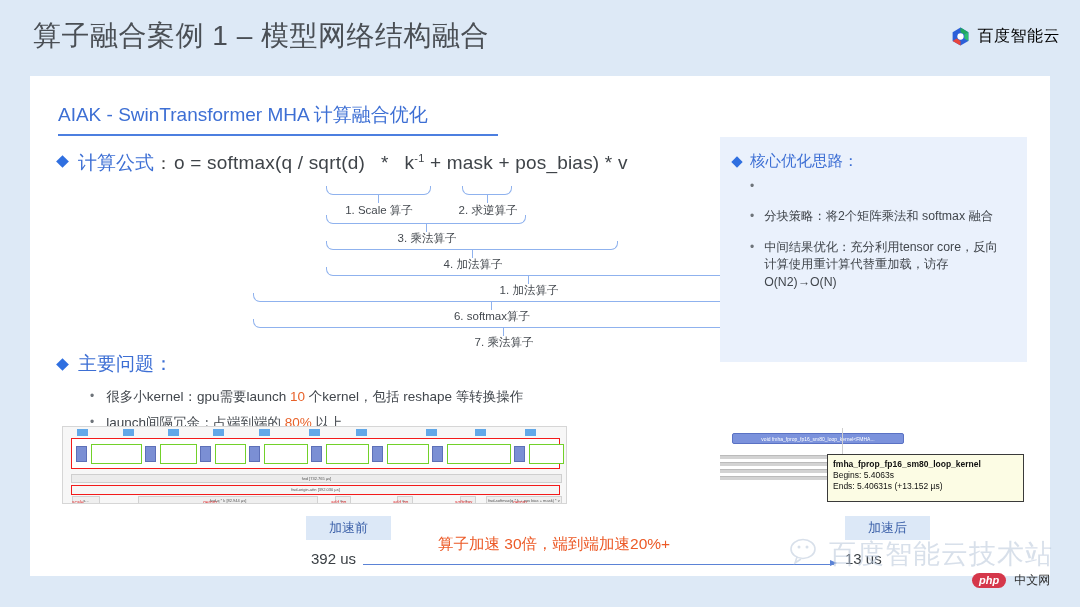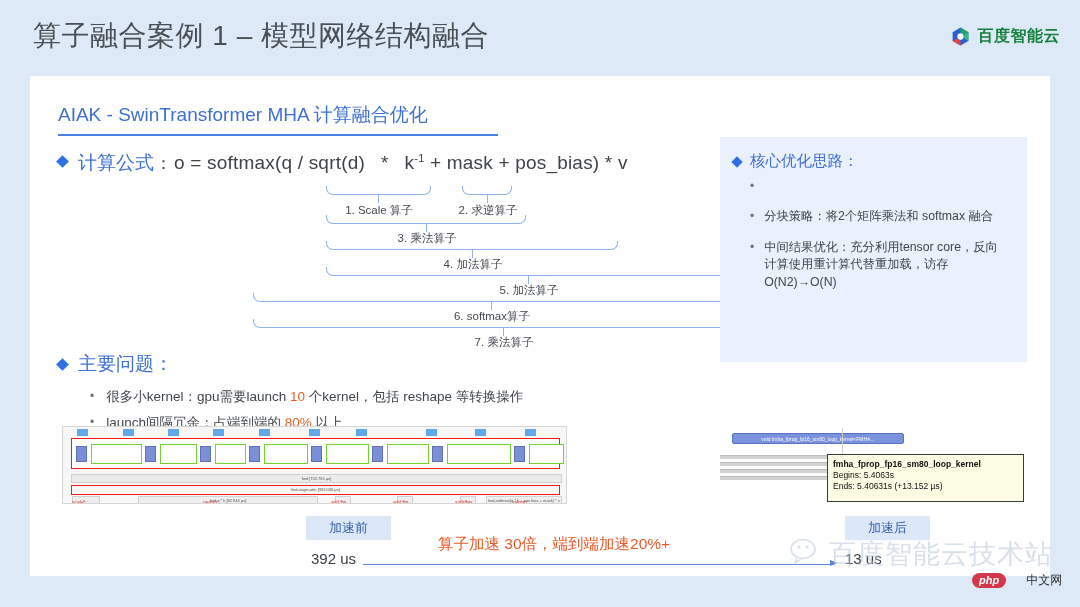--- a/index.html
+++ b/index.html
@@ -13,21 +13,21 @@
 
   
   .header { position: absolute; left: 0; top: 0; width: 1080px; height: 75px; }
   .deck-title {
     position: absolute; left: 33px; top: 17px;
     font-size: 28px; color: #4a4f55; letter-spacing: .5px;
     white-space: nowrap;
   }
   .brand { position: absolute; right: 20px; top: 26px; display: flex; align-items: center; gap: 7px; }
   .brand-mark { width: 21px; height: 21px; position: relative; }
-  .brand-text { font-size: 16px; color: #15803d; font-weight: bold; letter-spacing: .5px; white-space: nowrap; }
+  .brand-text { font-size: 16px; color: #000000; font-weight: normal; letter-spacing: .5px; white-space: nowrap; }
 
   
   .card {
     position: absolute; left: 30px; top: 76px;
     width: 1020px; height: 500px; background: #ffffff;
   }
 
   
   .sec-head { position: absolute; left: 28px; top: 26px; width: 440px; }
   .sec-head-text { font-size: 19px; color: #3d6fd4; white-space: nowrap; }
@@ -146,21 +146,21 @@
   .speedup {
     position: absolute; left: 408px; top: 458px;
     font-size: 15.5px; color: #ec5a27; white-space: nowrap;
   }
 
   
   .wm { position: absolute; left: 790px; top: 536px; display: flex; align-items: center; gap: 5px; opacity: .55; }
   .wm-text { font-size: 27px; color: #b9c7da; white-space: nowrap; letter-spacing: 1px; }
   .php-logo {
     position: absolute; left: 972px; top: 572px;
-    display: flex; align-items: center; gap: 20px;
+    display: flex; align-items: center; gap: 8px;
   }
   .php-pill {
     background: #d5374a; color: #fff; font-size: 11px; font-style: italic;
     border-radius: 9px; padding: 1px 7px 2px; font-weight: bold;
   }
   .php-cn { font-size: 12px; color: #2b2b2b; white-space: nowrap; }
 </style>
 </head>
 <body>
 
@@ -220,21 +220,21 @@
 
       <div class="br-item">
         <div class="br-shape" style="left:268px; top:55px; width:292px;"></div>
         <div class="br-stem" style="left:414px; top:64px;"></div>
         <div class="br-label" style="left:415px; top:71px;">4. 加法算子</div>
       </div>
 
       <div class="br-item">
         <div class="br-shape" style="left:268px; top:81px; width:404px;"></div>
         <div class="br-stem" style="left:470px; top:90px;"></div>
-        <div class="br-label" style="left:471px; top:97px;">5. 加法算子</div>
+        <div class="br-label" style="left:471px; top:97px;">1. 加法算子</div>
       </div>
 
       <div class="br-item">
         <div class="br-shape" style="left:195px; top:107px; width:476px;"></div>
         <div class="br-stem" style="left:433px; top:116px;"></div>
         <div class="br-label" style="left:434px; top:123px;">6. softmax算子</div>
       </div>
 
       <div class="br-item">
         <div class="br-shape" style="left:195px; top:133px; width:500px;"></div>

